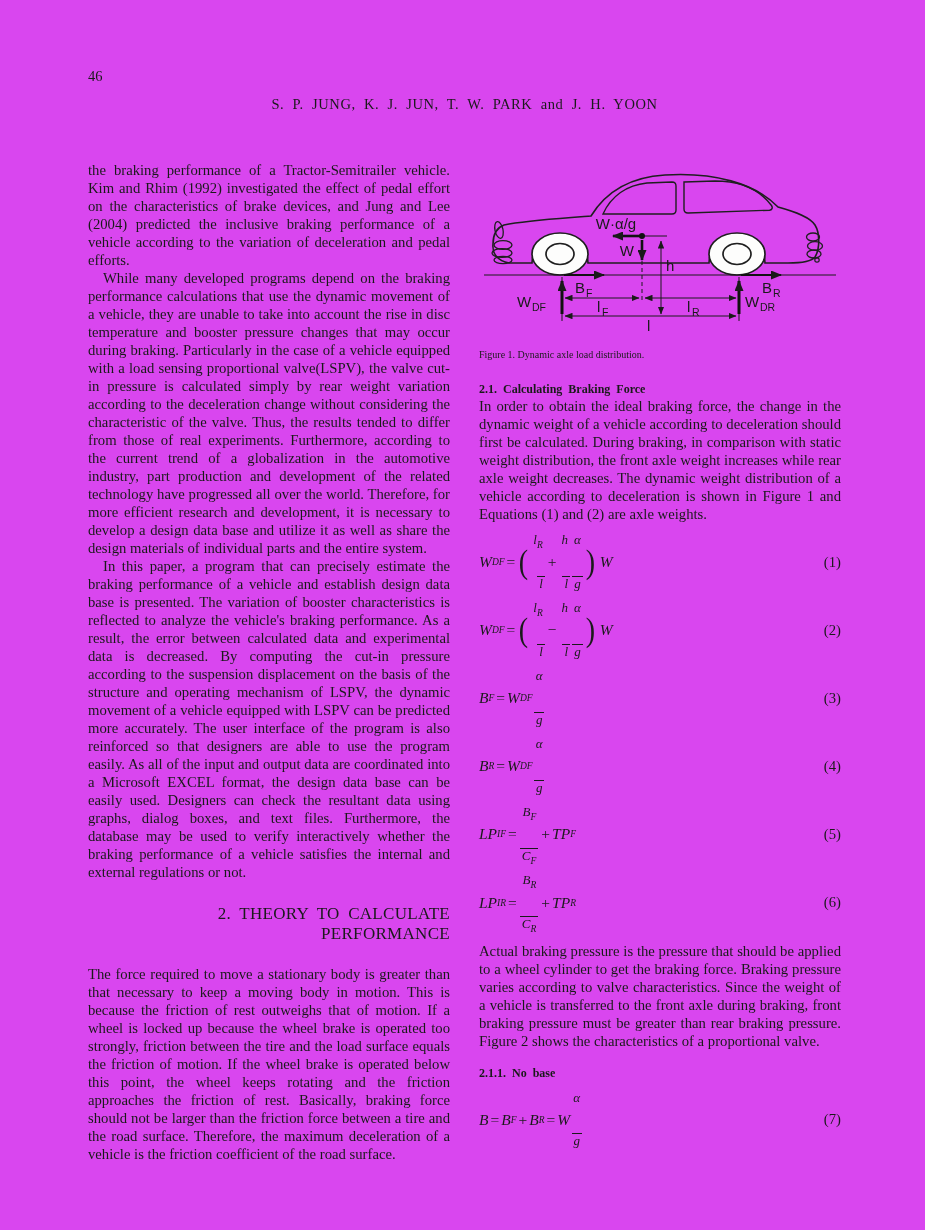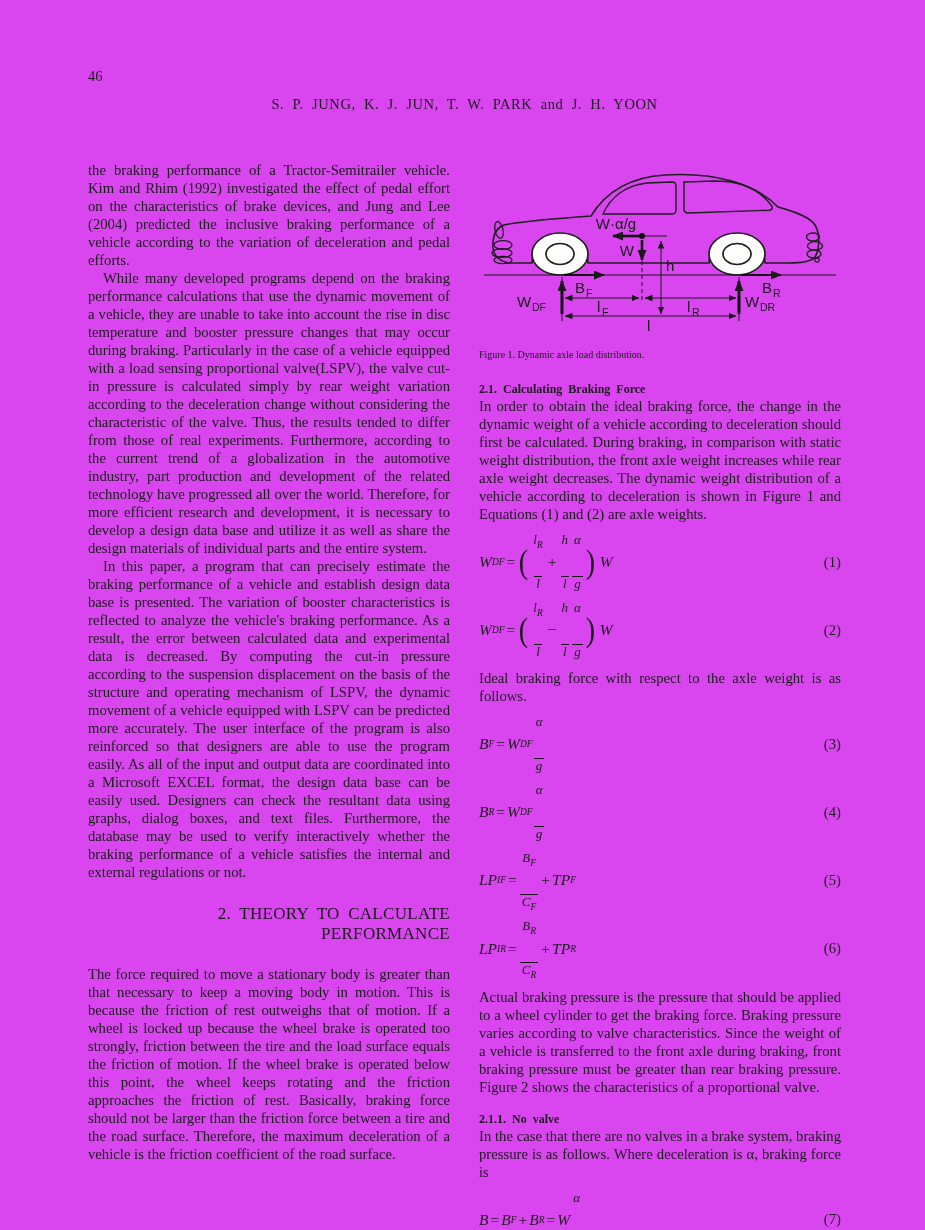--- a/index.html
+++ b/index.html
@@ -52,21 +52,21 @@
   svg text.fsub{font-size:10.5px;}
   .equation{
     display:flex;justify-content:space-between;align-items:center;
     margin:10px 0;min-height:40px;
   }
   .eq-left{display:inline-flex;align-items:center;font-size:15.5px;}
   .mi{font-style:italic;}
   .mo{font-style:normal;padding:0 2px;}
   .eq-left sub{font-size:9.5px;font-style:italic;line-height:0;letter-spacing:0;}
   .frac{
-    display:inline-flex;flex-direction:column;align-items:center;
+    display:inline-flex;flex-direction:column;align-items:flex-end;
     vertical-align:middle;margin:0 1px;font-size:13px;line-height:1.12;gap:28px;
   }
   .ftop{display:block;padding:0 2px;}
   .fbot{display:block;border-top:1px solid #1a1a1a;padding:0 2px;}
   .paren{
     font-size:33px;font-weight:300;line-height:0;
     font-style:normal;padding:0 1px;
     transform:scaleX(0.85);
   }
   .tailW{margin-left:3px;}
@@ -217,21 +217,20 @@
             <span class="frac">
               <span class="ftop mi">α</span>
               <span class="fbot mi">g</span>
             </span>
             <span class="paren">)</span>
             <span class="mi tailW">W</span>
         </span>
         <span class="eq-no">(2)</span>
       </div>
 
-      <p class="para">Ideal braking force with respect to the axle weight is as follows.</p>
 
       <div class="equation">
         <span class="eq-left">
           <span class="mi">B</span>
             <sub>F</sub>
             <span class="mo">=</span>
             <span class="mi">W</span>
             <sub>DF</sub>
             <span class="frac">
               <span class="ftop mi">α</span>
@@ -284,22 +283,21 @@
             </span>
             <span class="mo">+</span>
             <span class="mi">TP</span>
             <sub>R</sub>
         </span>
         <span class="eq-no">(6)</span>
       </div>
 
       <p class="para">Actual braking pressure is the pressure that should be applied to a wheel cylinder to get the braking force. Braking pressure varies according to valve characteristics. Since the weight of a vehicle is transferred to the front axle during braking, front braking pressure must be greater than rear braking pressure. Figure 2 shows the characteristics of a proportional valve.</p>
 
-      <h3 class="sub-heading small">2.1.1. No valve</h3>
-      <p class="para">In the case that there are no valves in a brake system, braking pressure is as follows. Where deceleration is α, braking force is</p>
+      <h3 class="sub-heading small">2.1.1. No base</h3>
 
       <div class="equation">
         <span class="eq-left">
           <span class="mi">B</span>
             <span class="mo">=</span>
             <span class="mi">B</span>
             <sub>F</sub>
             <span class="mo">+</span>
             <span class="mi">B</span>
             <sub>R</sub>

